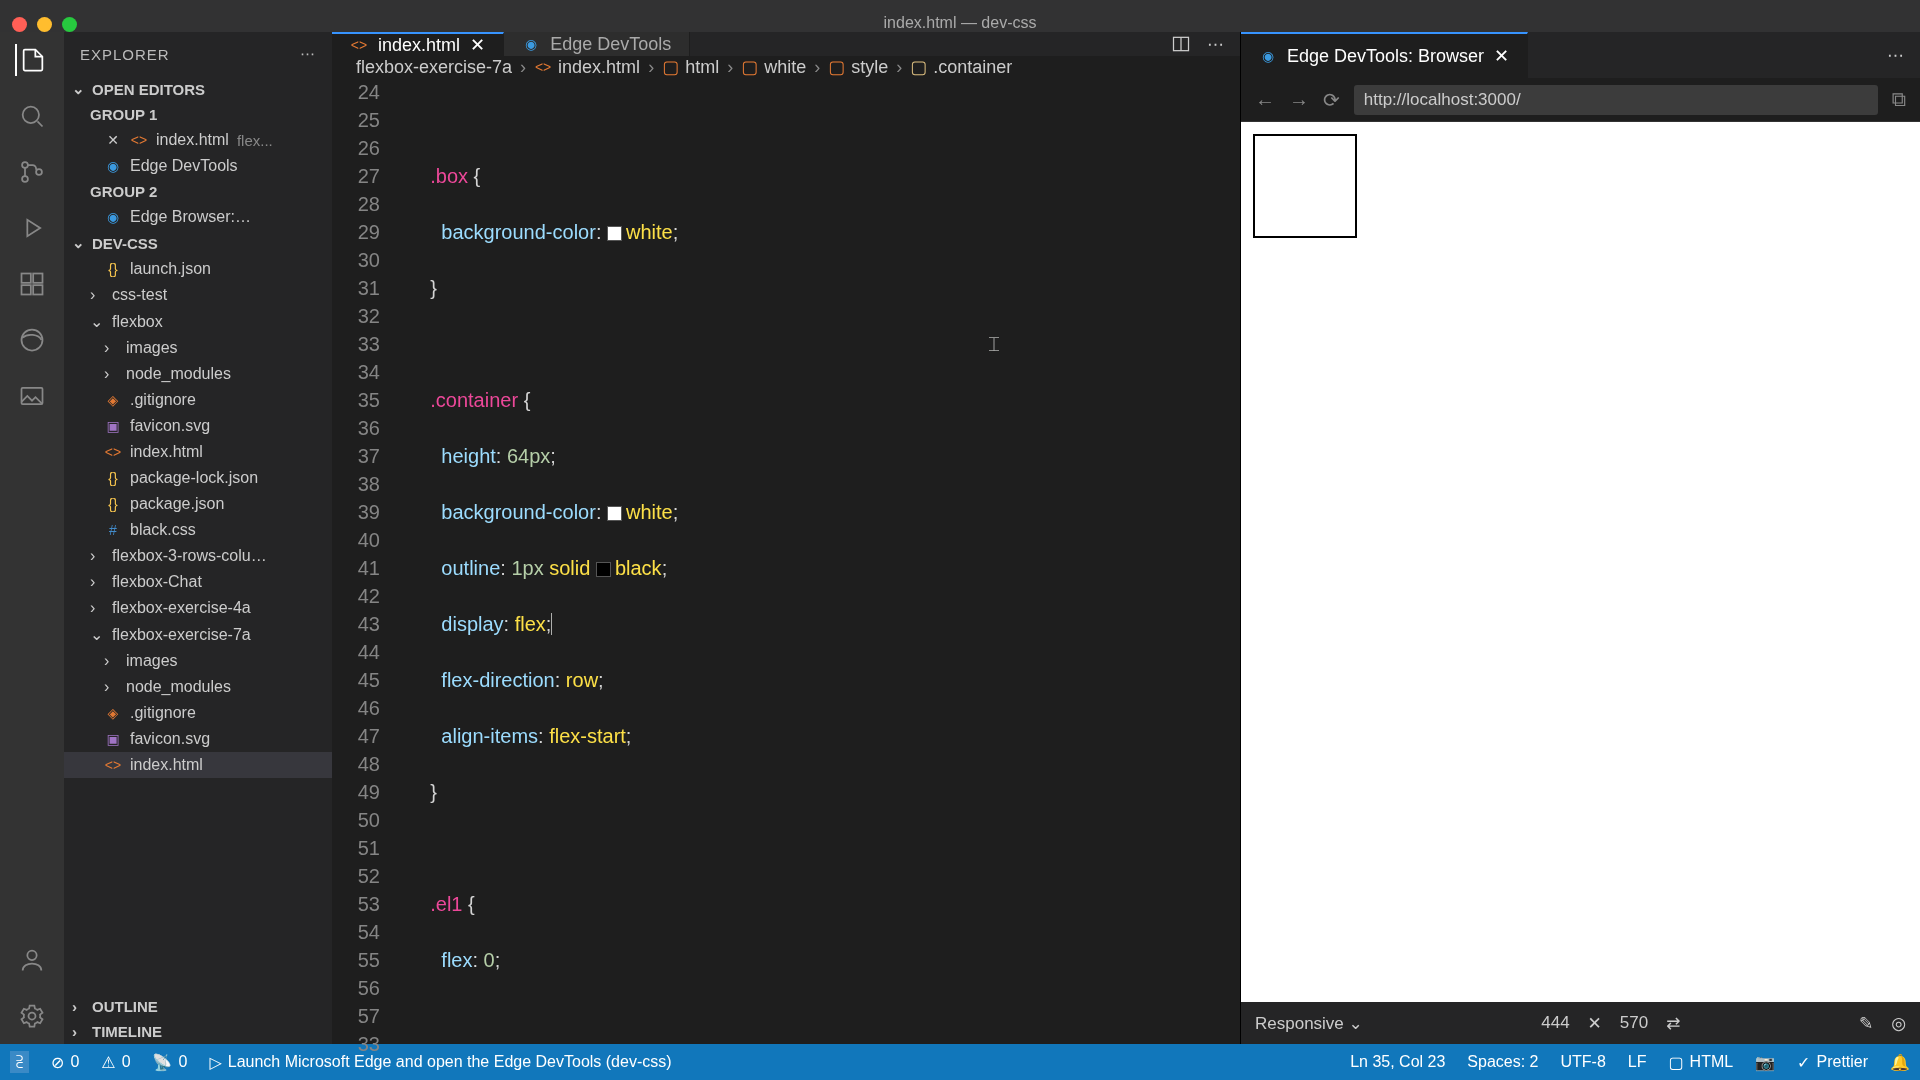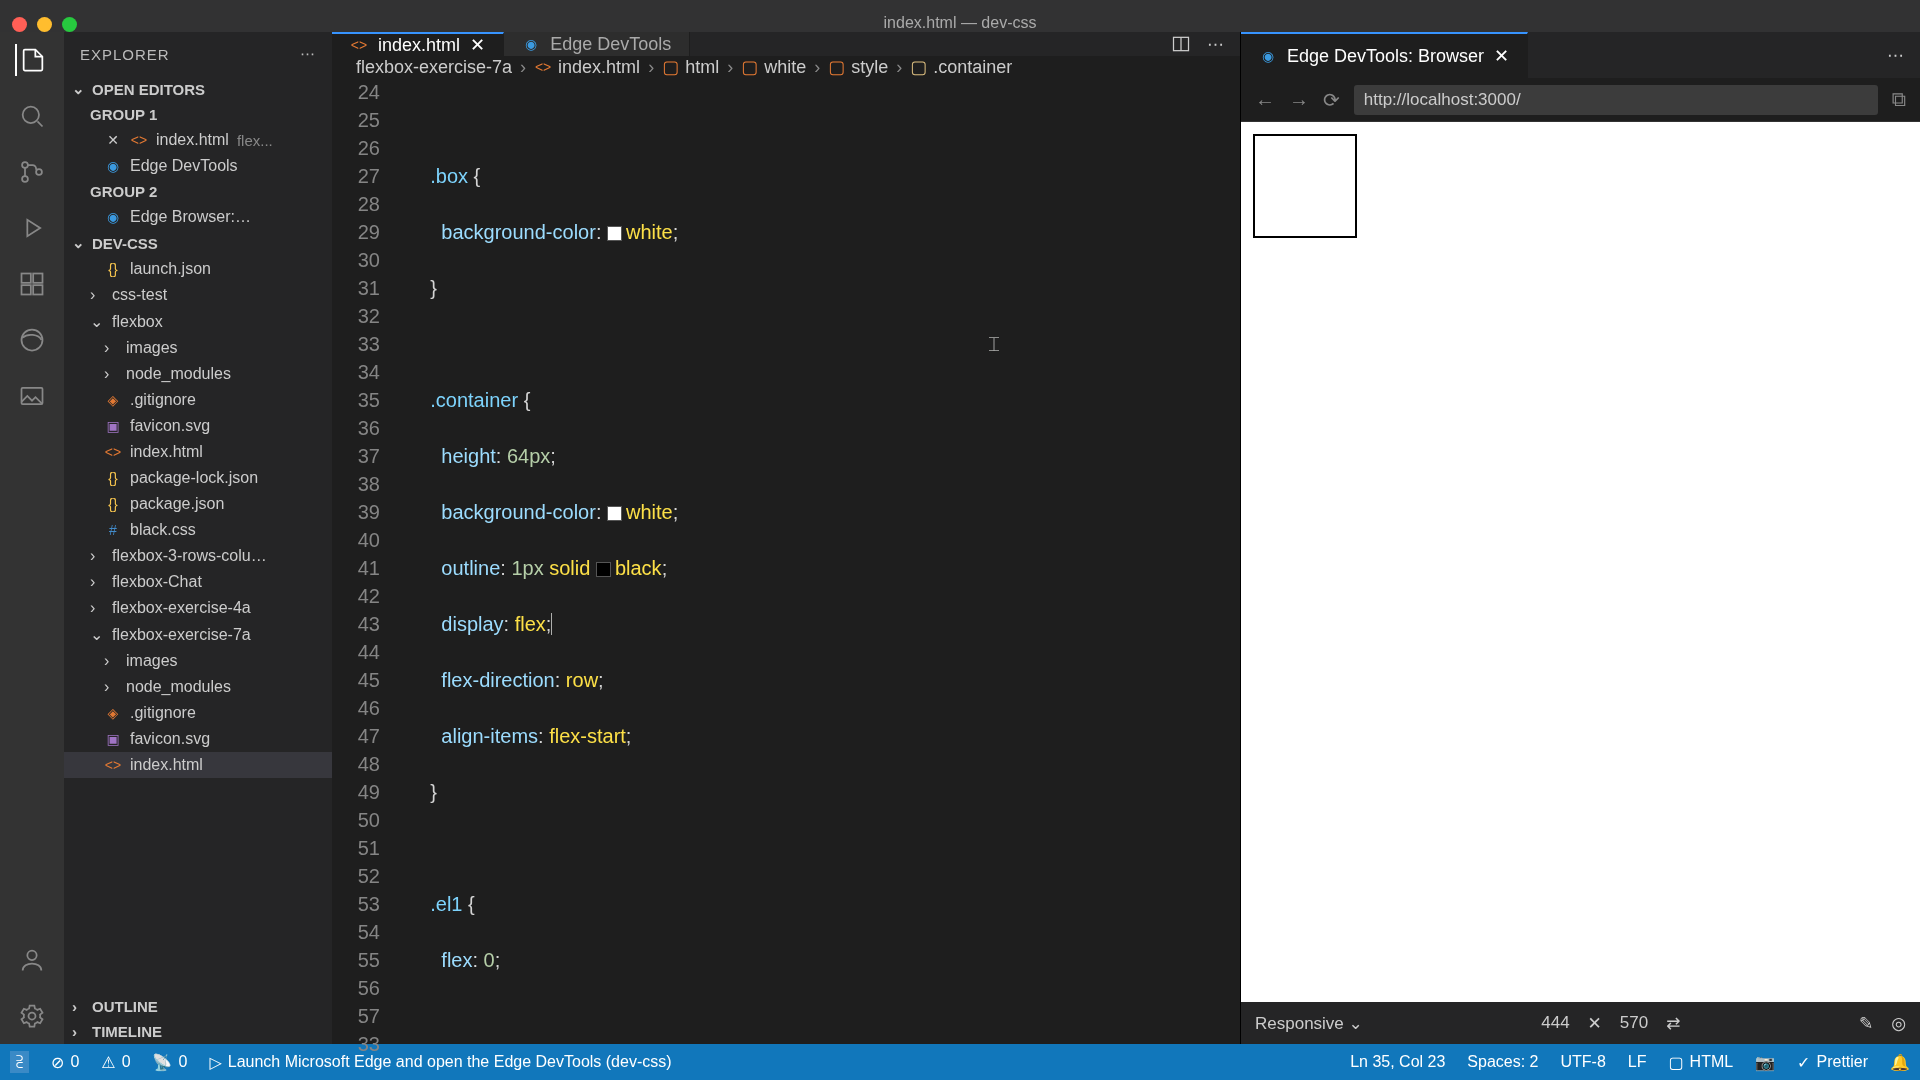--- a/index.html
+++ b/index.html
@@ -29,21 +29,21 @@
 .tabs{height:46px;background:#252526;display:flex;align-items:stretch}
 .tab{display:flex;align-items:center;gap:10px;padding:0 18px;font-size:18px;cursor:pointer;color:#aaa;background:#2d2d2d;border-right:1px solid #1e1e1e}
 .tab.active{background:#1e1e1e;color:#fff;border-top:2px solid #3794ff}
 .tab-actions{margin-left:auto;display:flex;align-items:center;gap:16px;padding-right:16px;color:#ccc}
 .breadcrumb{height:32px;display:flex;align-items:center;gap:8px;padding:0 24px;font-size:18px;color:#ccc;background:#1e1e1e}
 .bc-item{display:flex;align-items:center;gap:6px}
 .bc-sep{color:#888}
 .code{flex:1;display:flex;font-family:Menlo,Consolas,monospace;font-size:20px;line-height:28px;position:relative}
 .gutter{width:76px;text-align:right;color:#858585;padding-right:28px;user-select:none}
 .codebody{flex:1;white-space:pre;position:relative}
-.tk-sel{color:#7dd3fc}.tk-prop{color:#9cdcfe}.tk-val{color:#fde047}.tk-punc{color:#d4d4d4}.tk-num{color:#b5cea8}
+.tk-sel{color:#ec4899}.tk-prop{color:#9cdcfe}.tk-val{color:#fde047}.tk-punc{color:#d4d4d4}.tk-num{color:#b5cea8}
 .swatch{display:inline-block;width:15px;height:15px;border:1px solid #555;vertical-align:middle;margin-right:4px}
 .swatch.white{background:#fff}.swatch.black{background:#000}
 .text-cursor{position:absolute;color:#aeafad}
 .devtools{width:680px;background:#1e1e1e;display:flex;flex-direction:column;border-left:1px solid #000}
 .dt-tabs{height:46px;background:#252526;display:flex;align-items:stretch}
 .dt-url{height:44px;display:flex;align-items:center;gap:14px;padding:0 14px;background:#1e1e1e;border-bottom:1px solid #333}
 .dt-url input{flex:1;background:#3c3c3c;border:none;color:#ccc;height:30px;padding:0 10px;font-size:17px;border-radius:3px}
 .dt-arrow{color:#888;cursor:pointer;font-size:20px}
 .preview{flex:1;background:#fff;position:relative}
 .preview-box{position:absolute;top:14px;left:14px;width:100px;height:100px;outline:2px solid #000;padding:8px;display:flex;flex-direction:row;background:#fff}

